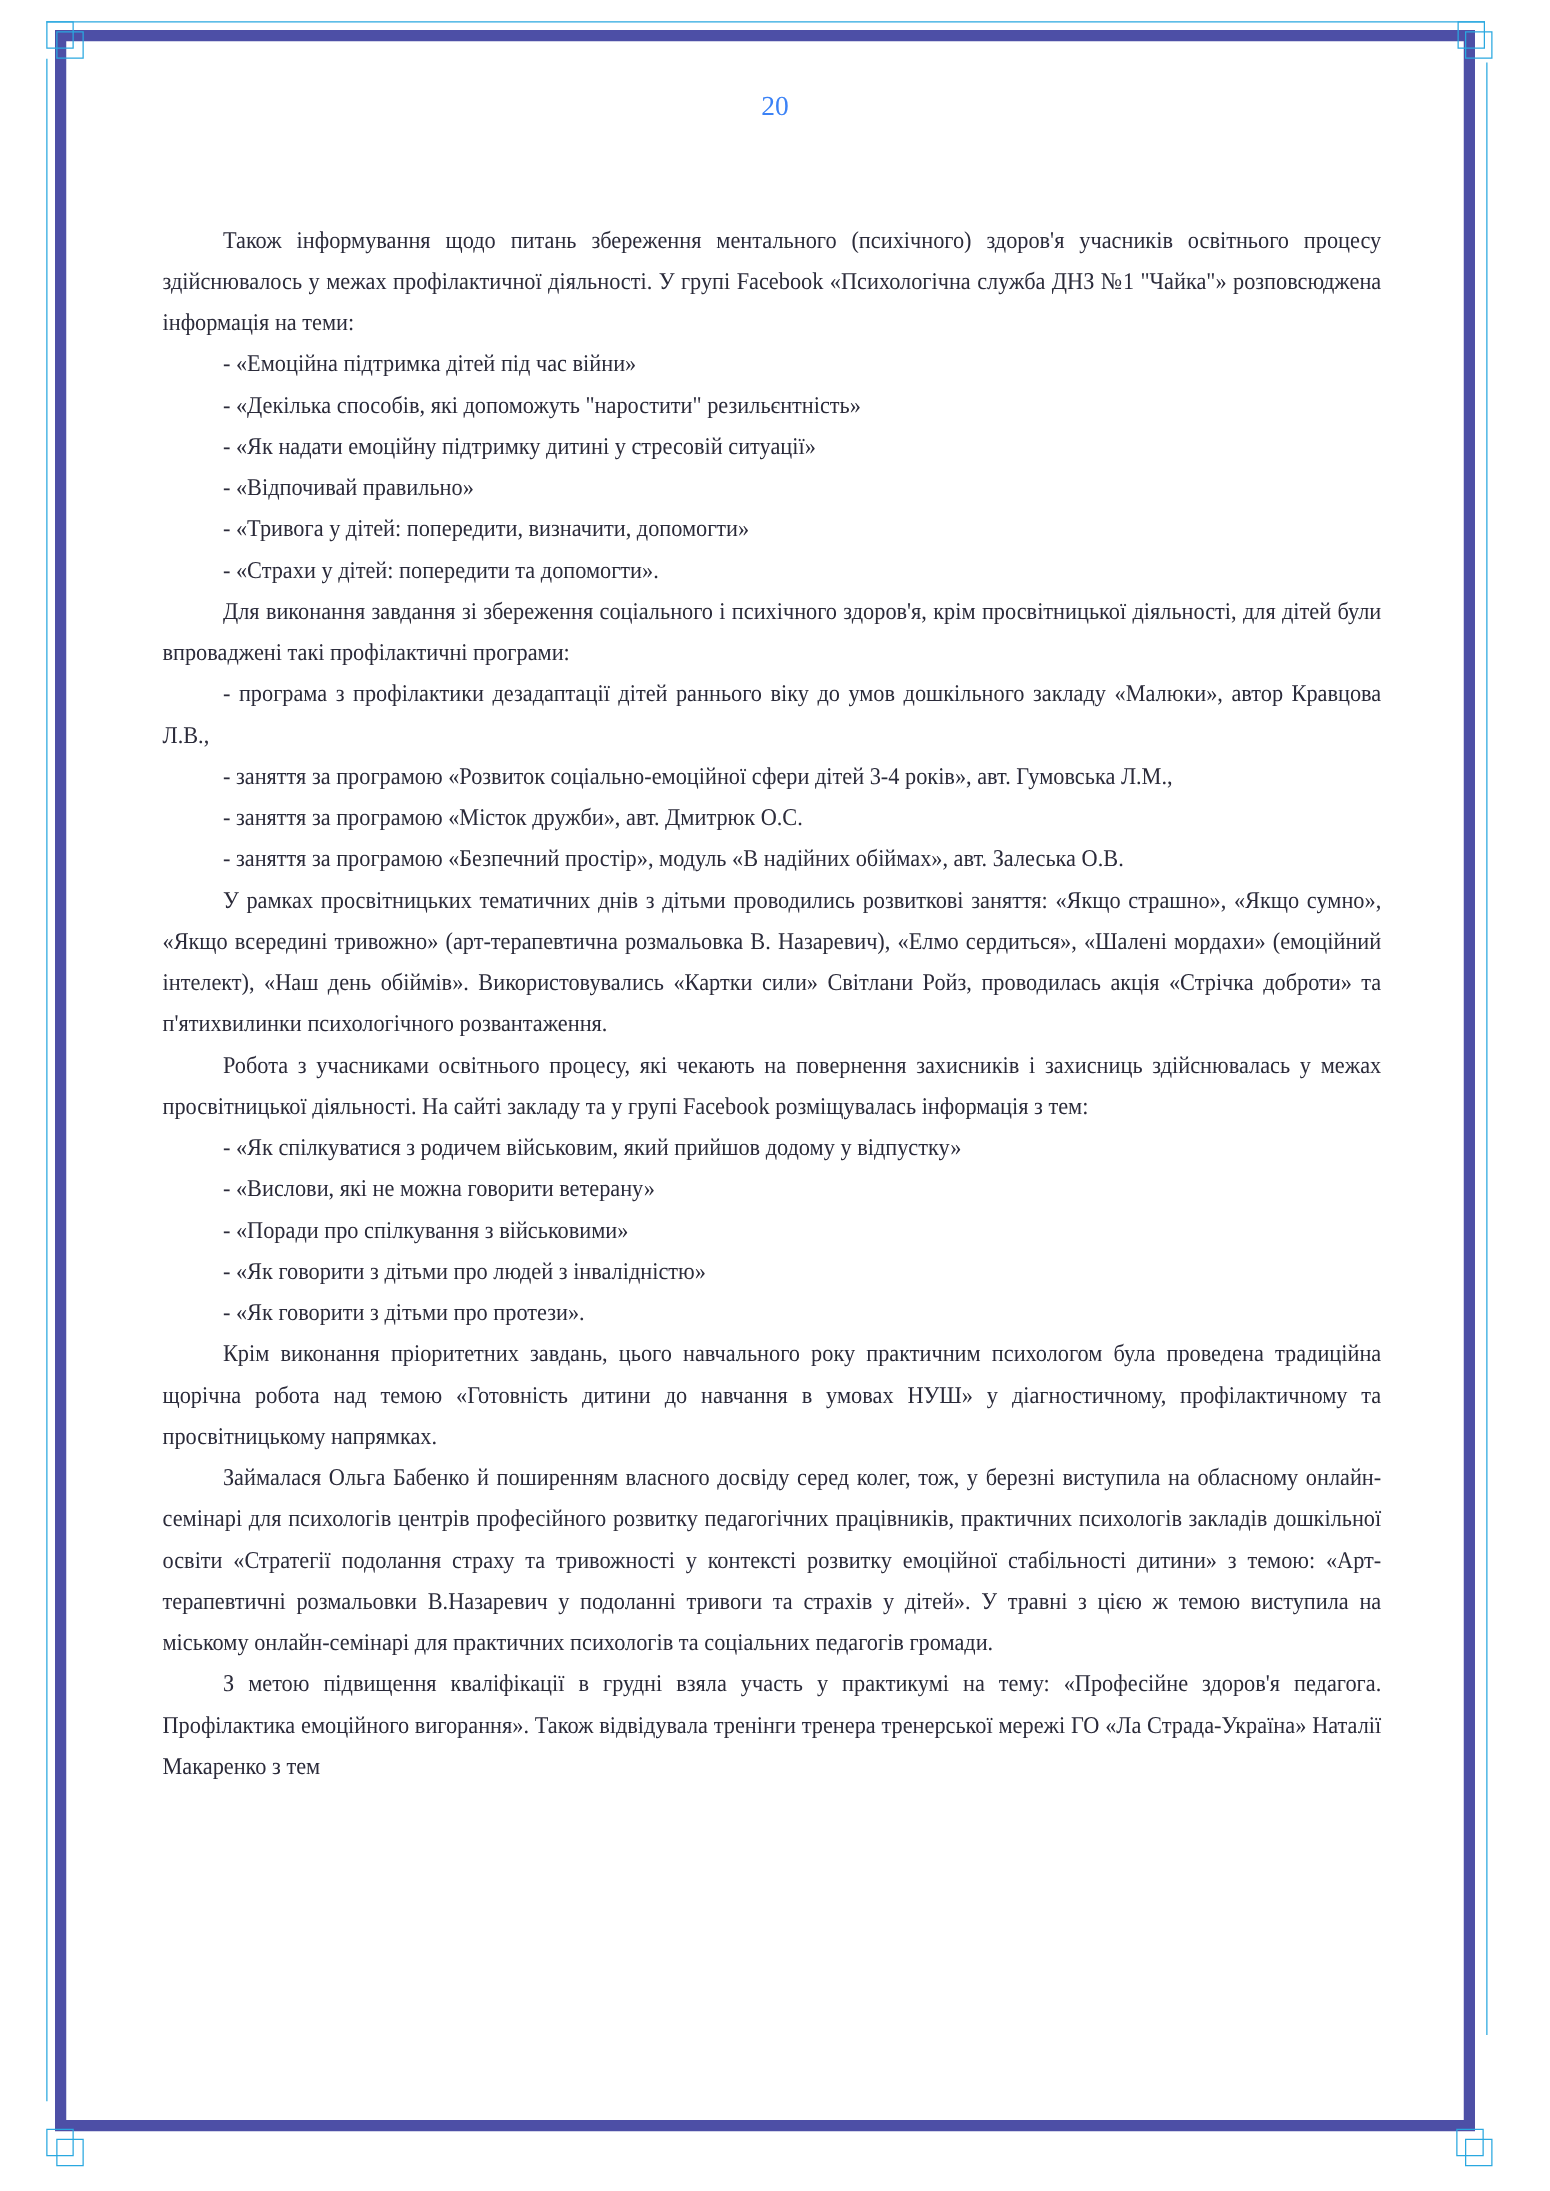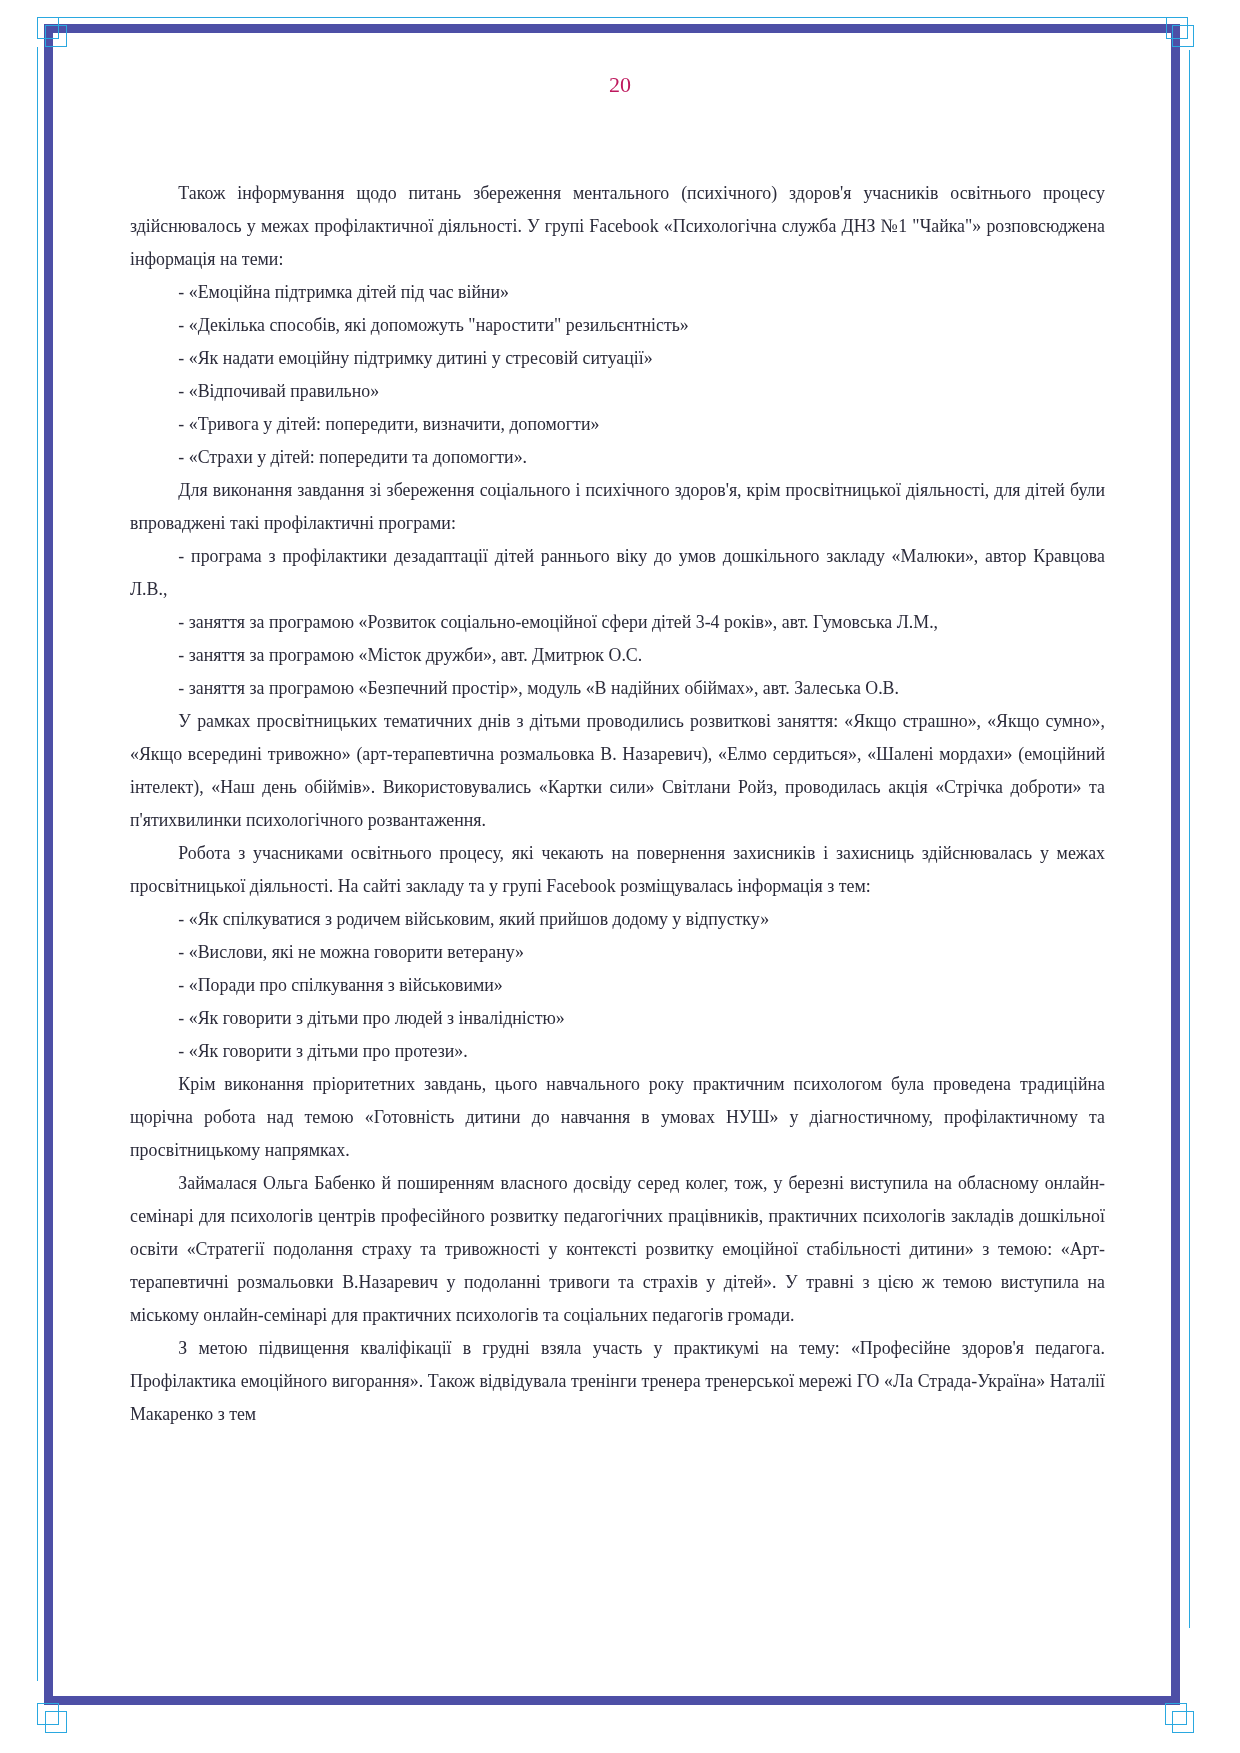--- a/index.html
+++ b/index.html
@@ -32,21 +32,21 @@
     .corner-box {
       position: absolute; width: 22px; height: 22px;
       border: 1.5px solid #2aa8e0; box-sizing: border-box;
     }
 
     
     .page-number {
       position: absolute; top: 72px; left: 0; right: 0;
       text-align: center;
       font-family: "Liberation Serif", serif;
-      font-size: 22px; color: #be185d;
+      font-size: 22px; color: #3b82f6;
     }
     .content {
       position: absolute; left: 130px; top: 176px; width: 975px;
       font-family: "Liberation Serif", serif;
       font-size: 19.2px; line-height: 33px;
       color: #2b2b3a;
       transform: scaleX(0.93);
       transform-origin: left top;
       width: calc(975px / 0.93);
     }

